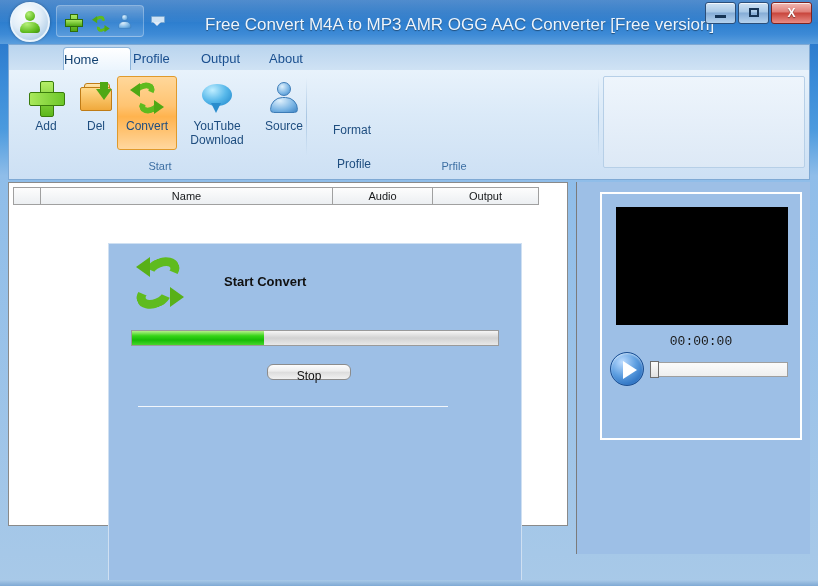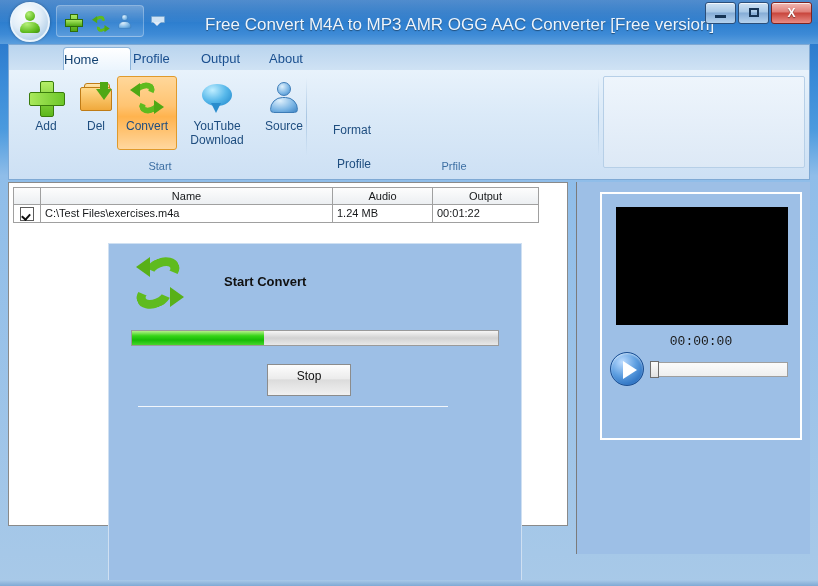--- a/index.html
+++ b/index.html
@@ -264,25 +264,25 @@
   .pbar {
     position: absolute; left: 22px; top: 86px; width: 368px; height: 16px;
     background: linear-gradient(to bottom, #f6f6f6, #d2d2d2 50%, #e8e8e8);
     border: 1px solid #9a9a9a; box-sizing: border-box;
   }
   .pbar-fill {
     position: absolute; left: 0; top: 0; height: 100%;
     background: linear-gradient(to bottom, #b6f08a 0%, #36d417 35%, #16bb05 65%, #46d62b 100%);
   }
   .stopbtn {
-    position: absolute; left: 158px; top: 120px; width: 84px; height: 32px;
+    position: absolute; left: 158px; top: 120px; width: 84px; height: 16px;
     background: linear-gradient(to bottom, #fdfdfd 0%, #ececec 45%, #dcdcdc 50%, #f1f1f1 100%);
     border: 1px solid #8c8c8c; box-sizing: border-box;
     font-size: 12px; color: #111111; line-height: 22px; text-align: center;
-    cursor: pointer; border-radius: 0;
+    cursor: pointer; border-radius: 6px;
   }
   .conv-divider {
     position: absolute; left: 29px; top: 162px; width: 310px; height: 1px;
     background: #f2f6fb;
   }
 
   .rightpanel {
     position: absolute; left: 568px; top: 0; width: 234px; height: 372px;
     background: #9dbfe6; border-left: 1px solid #7b7b7b; box-sizing: border-box;
   }
@@ -461,28 +461,20 @@
 
     <div class="leftpanel">
 
       <div class="filetable">
         <div class="ft-head">
           <div class="ft-cell c-check"></div>
           <div class="ft-cell c-name">Name</div>
           <div class="ft-cell c-size">Audio</div>
           <div class="ft-cell c-msg">Output</div>
         </div>
-        <div class="ft-row">
-          <div class="ft-cell c-check">
-            <span class="cbox checked"></span>
-          </div>
-          <div class="ft-cell c-name">C:\Test Files\exercises.m4a</div>
-          <div class="ft-cell c-size">1.24 MB</div>
-          <div class="ft-cell c-msg">00:01:22</div>
-        </div>
       </div>
 
       <div class="convpanel">
         <div class="conv-icon">
           <div class="arc1"></div>
             <div class="arc2"></div>
           <div class="tip1"></div>
             <div class="tip2"></div>
         </div>
         <div class="conv-title">Start Convert</div>

